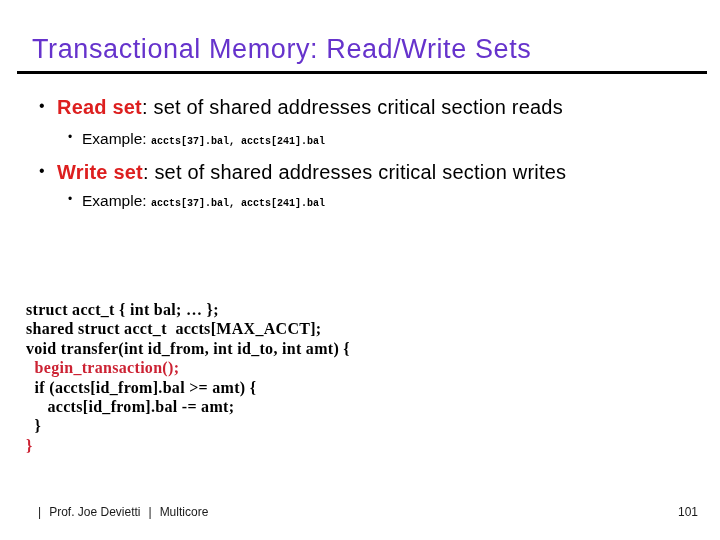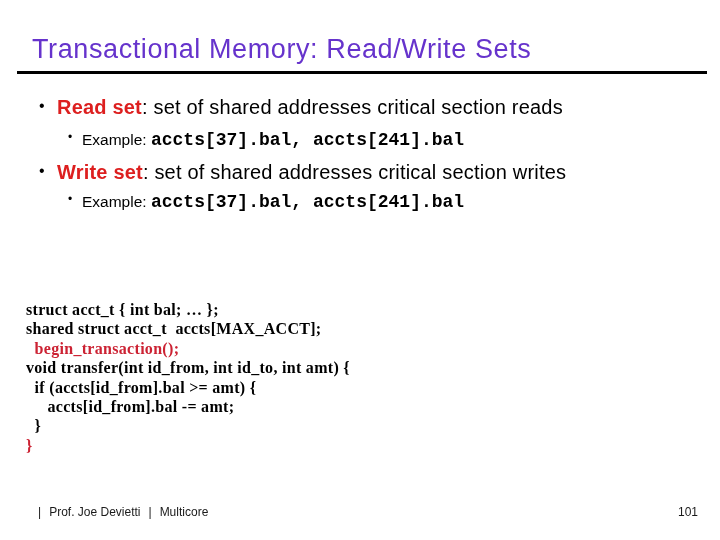--- a/index.html
+++ b/index.html
@@ -47,21 +47,21 @@
   .main-bullet .text { position: absolute; left: 57px; top: 0; }
   .main-bullet .head { font-weight: bold; color: var(--accent-red, #dd1f1f); text-align: center; }
 
   .sub-bullet { font-size: 15.5px; }
   .sub-bullet .marker { left: 68px; top: 0; font-size: 12px; }
   .sub-bullet .text { position: absolute; left: 82px; top: 0; }
   .sub-bullet .code,
   .example-code {
     font-family: "Liberation Mono", "DejaVu Sans Mono", monospace;
     font-weight: bold;
-    font-size: 18px;
+    font-size: 10px;
   }
 
   .row-1 { top: 96px; }
   .row-2 { top: 130px; }
   .row-3 { top: 161px; }
   .row-4 { top: 192px; }
 
   
   .code-block {
     position: absolute;
@@ -115,22 +115,22 @@
   </div>
 
   <div class="bullet-row sub-bullet row-4">
     <span class="marker">•</span>
     <span class="text"><span>Example: </span><span class="code">accts[37].bal, accts[241].bal</span></span>
   </div>
 
   <div class="code-block">
       <div class="code-line">struct acct_t { int bal; … };</div>
       <div class="code-line">shared struct acct_t  accts[MAX_ACCT];</div>
+      <div class="code-line">void transfer(int id_from, int id_to, int amt) {</div>
       <div class="code-line red">  begin_transaction();</div>
-      <div class="code-line">void transfer(int id_from, int id_to, int amt) {</div>
       <div class="code-line">  if (accts[id_from].bal &gt;= amt) {</div>
       <div class="code-line">     accts[id_from].bal -= amt;</div>
       <div class="code-line">  }</div>
       <div class="code-line red">}</div>
     </div>
 
   <div class="footer">
     <span class="sep">|</span>
     <span>Prof. Joe Devietti</span>
     <span class="sep">|</span>

